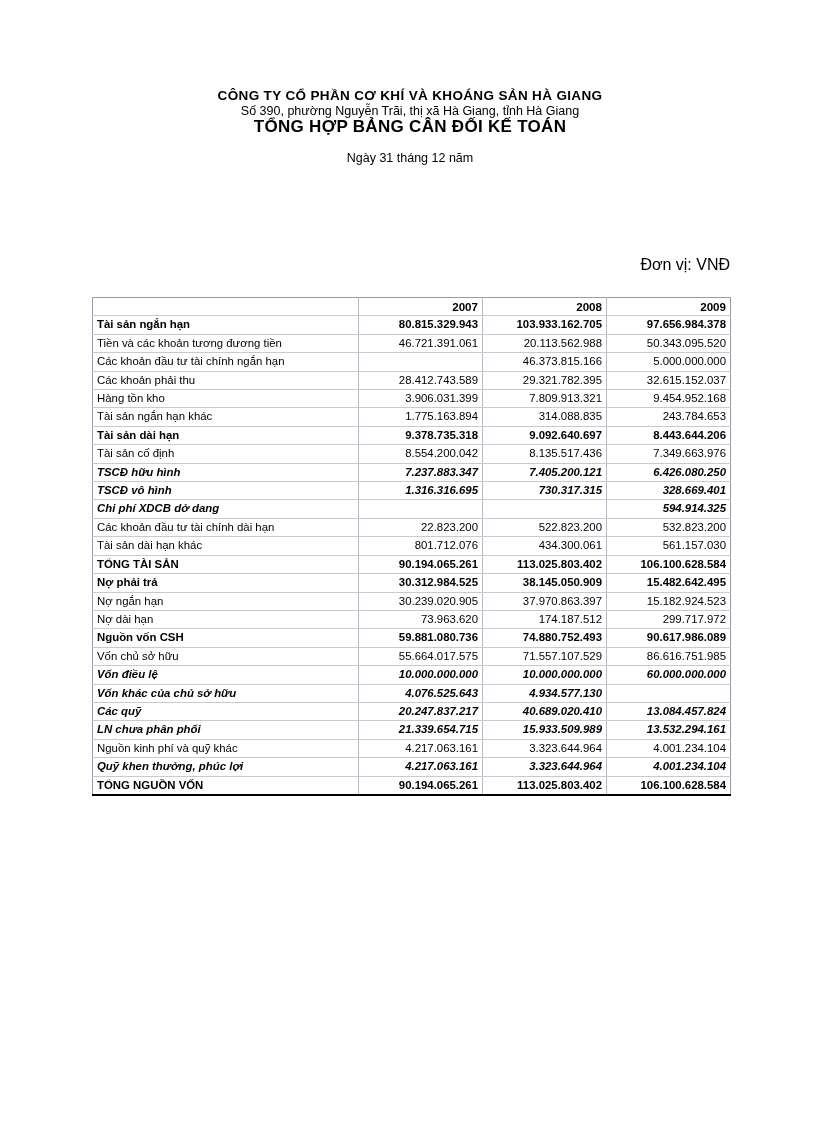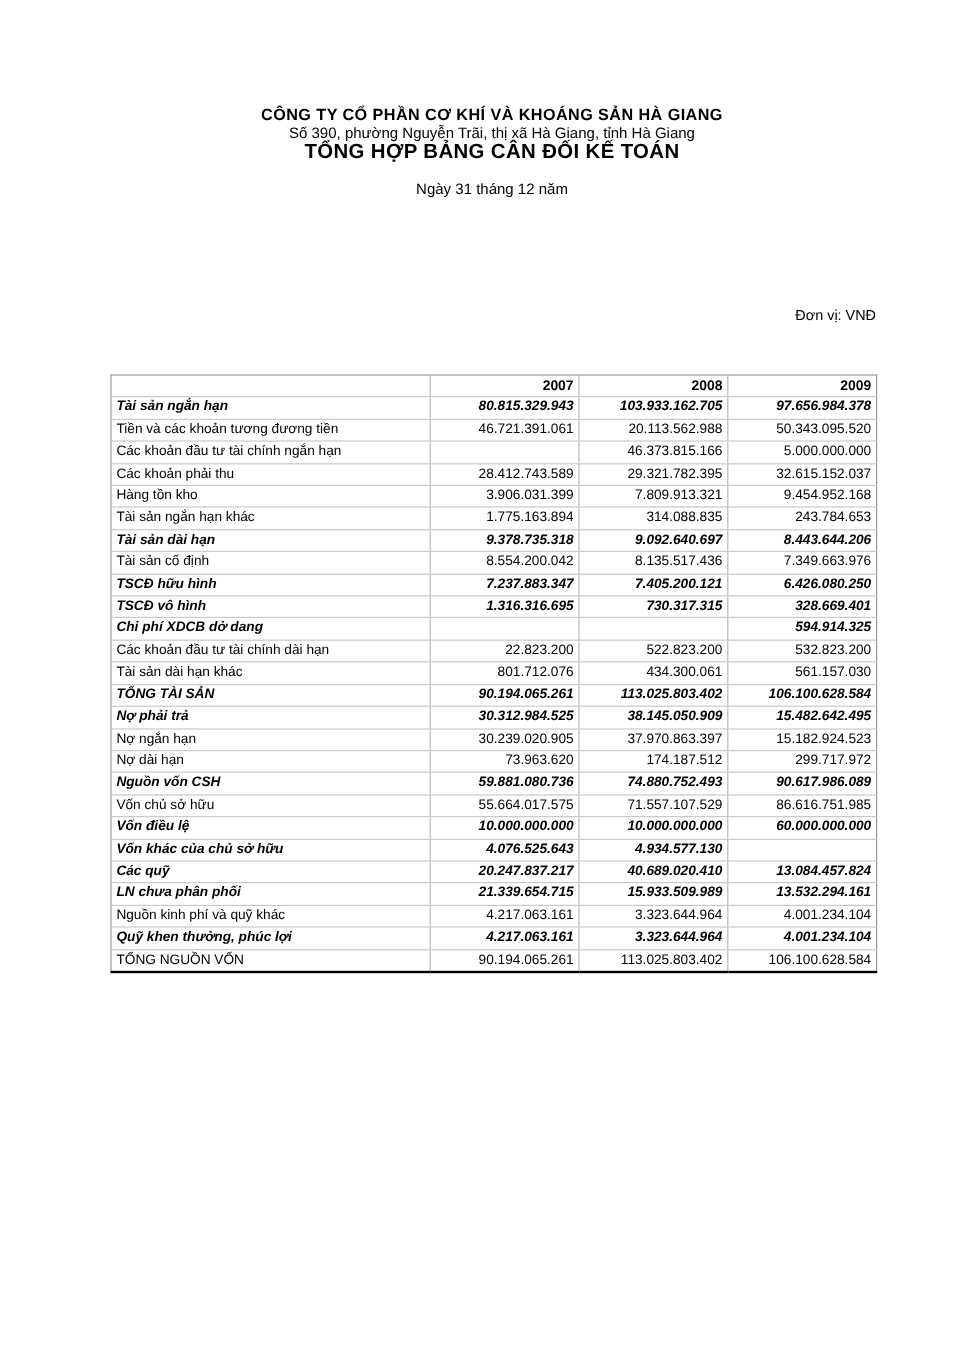--- a/index.html
+++ b/index.html
@@ -53,29 +53,29 @@
     margin-top: 16px;
     font-size: 12.5px;
     line-height: 15px;
   }
   .unit-line {
     position: absolute;
     left: 90px;
     top: 256px;
     width: 640px;
     text-align: right;
-    font-size: 12px;
+    font-size: 16px;
     padding-right: 2px;
   }
 
   
   .table-wrap {
     position: absolute;
     left: 92px;
-    top: 312px;
+    top: 297px;
     width: 638px;
   }
   table.balance {
     width: 638px;
     border-collapse: collapse;
     table-layout: fixed;
     font-size: 11.4px;
   }
   table.balance col.c-label { width: 266px; }
   table.balance col.c-year  { width: 124px; }
@@ -123,25 +123,25 @@
   
   td.lbl, th.hdr-label {
     border-right: 1px dotted #7a7a86;
   }
   td.num {
     border-left: 1px dotted #9b9ba6;
     border-right: 1px dotted #9b9ba6;
   }
   td.num:last-child { border-right: 1px solid #9a9aa6; padding-left: 24px; }
 
-  tr.r-bold td { font-weight: bold; font-style: italic; }
+  tr.r-bold td { font-weight: bold; }
   tr.r-bold-italic td { font-weight: bold; font-style: italic; margin-left: 39px; }
 
   tr.r-total td {
-    font-weight: normal;
+    font-weight: bold;
   }
   tr.r-last td {
     border-bottom: 2px solid #000000;
   }
 </style>
 </head>
 <body>
 
 <div class="page">
 

